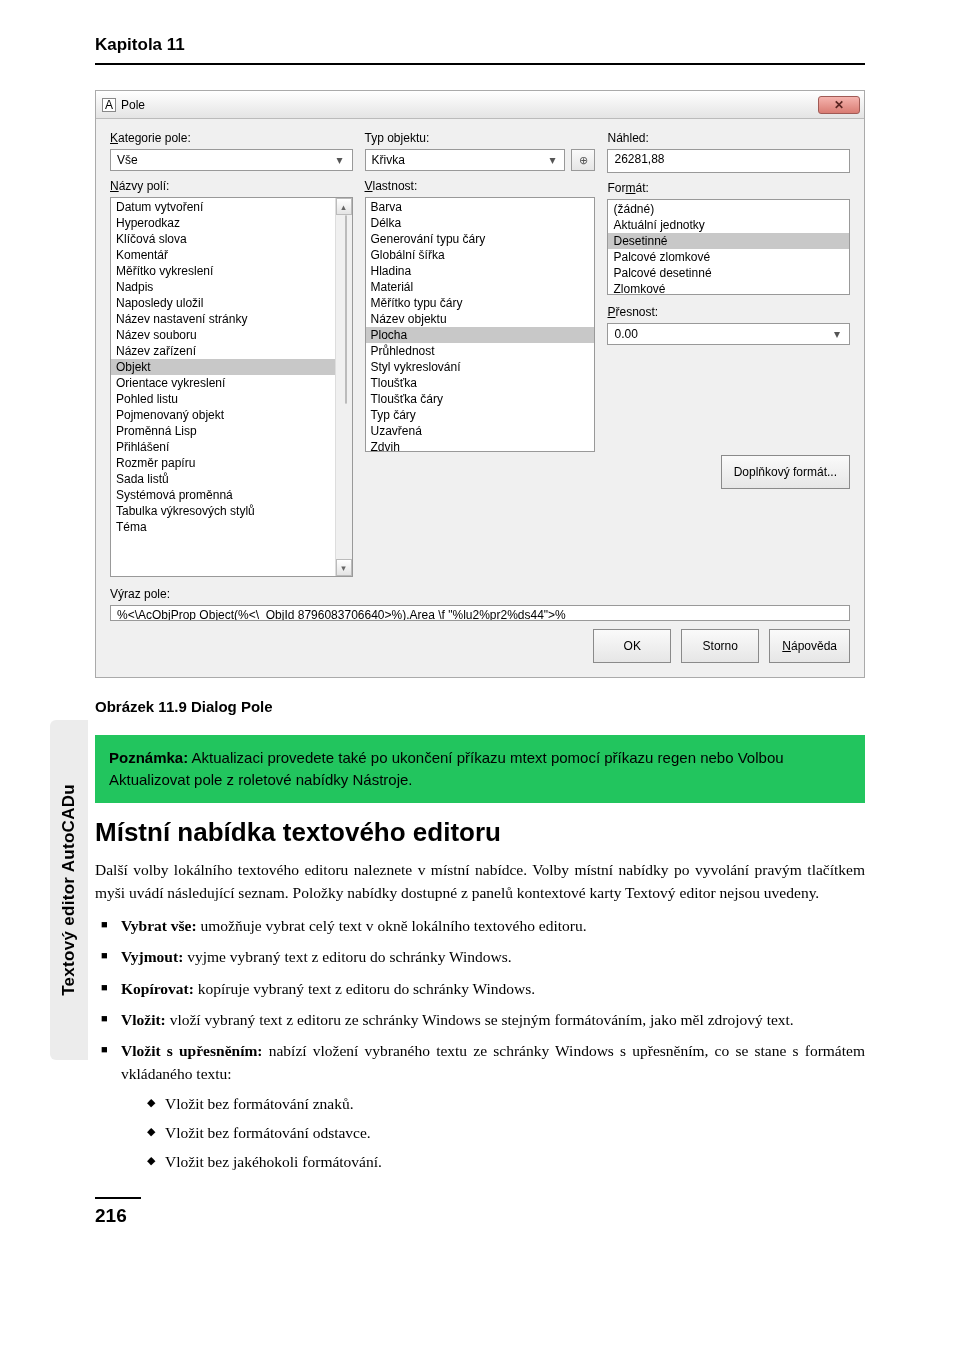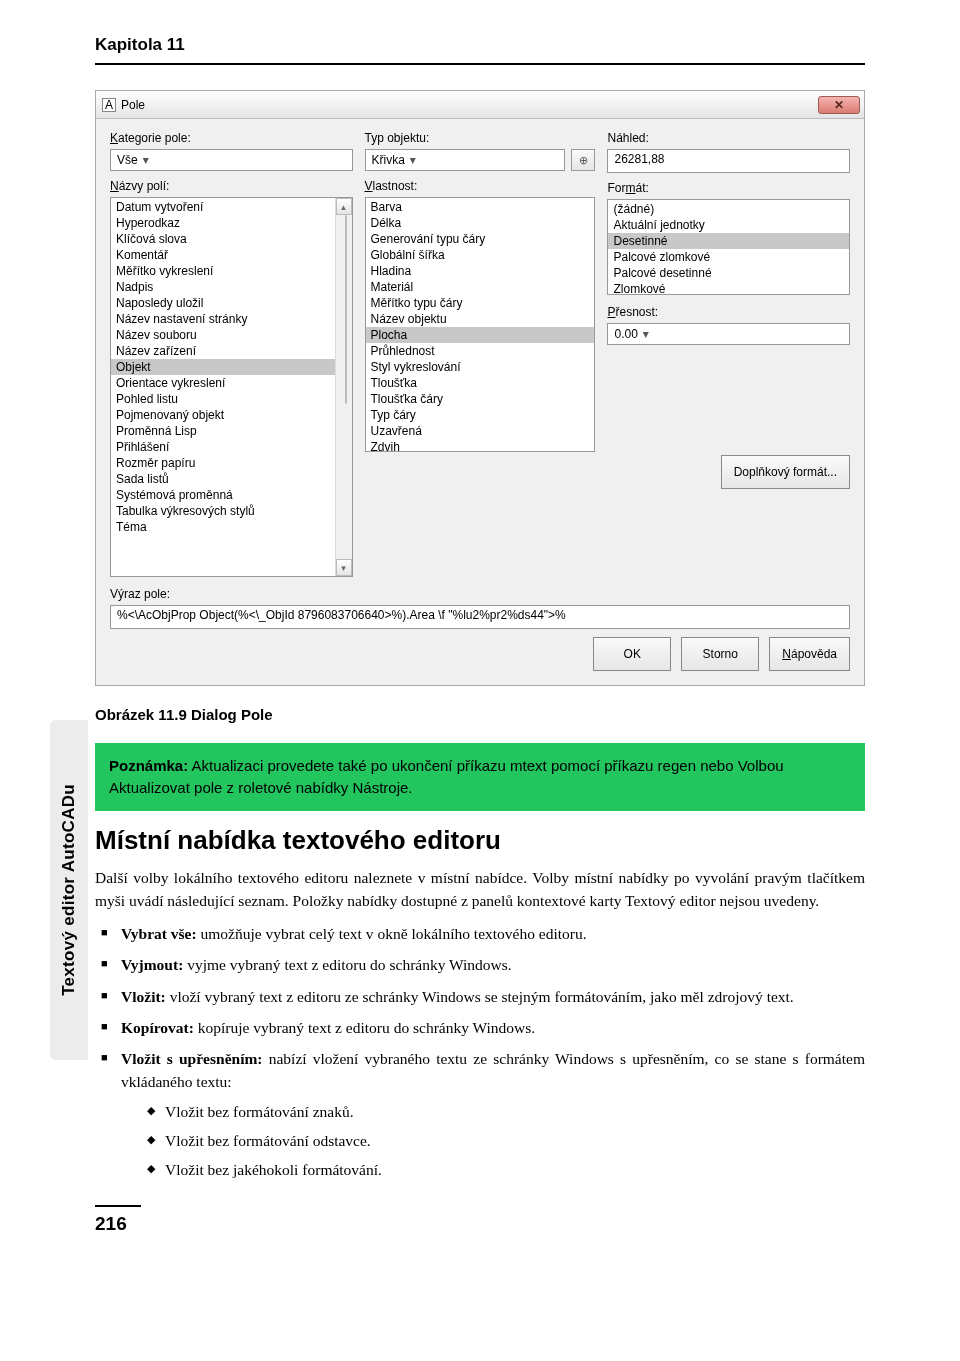--- a/index.html
+++ b/index.html
@@ -63,21 +63,21 @@
   .col { flex: 1; display: flex; flex-direction: column; }
   .col-a { flex: 1.05; }
   .col-b { flex: 1; }
   .col-c { flex: 1.05; }
   .lbl { font-size: 12px; margin: 2px 0 4px 0; }
   .underline-manual { text-decoration: underline; }
   .combo {
     height: 22px;
     background: #fff;
     border: 1px solid #999;
-    display: flex; align-items: center; justify-content: flex-start;
+    display: flex; align-items: center; justify-content: space-between;
     padding: 0 4px 0 6px;
     font-size: 12px;
   }
   .combo .arrow {
     width: 16px; text-align: center; color: #555;
   }
   .icon-btn {
     width: 24px; height: 22px;
     background: linear-gradient(#fafafa,#e6e6e6);
     border: 1px solid #999;
@@ -137,21 +137,21 @@
     height: 24px;
     background: linear-gradient(#fafafa,#e6e6e6);
     border: 1px solid #8a8a8a;
     padding: 16px 12px;
     font-size: 12px;
     display: inline-flex; align-items: center; justify-content: center;
   }
   .btn-row-right { text-align: right; margin-top: 110px; }
   .expr-row { margin-top: 10px; }
   .expr-input {
-    width: 100%; height: 24px;
+    width: 100%; height: 16px;
     background:#fff; border:1px solid #999;
     padding: 2px 6px; font-size:12px;
     white-space: nowrap; overflow:hidden;
   }
   .dialog-buttons {
     display:flex; justify-content:flex-end; gap:10px;
     margin-top: 8px;
   }
   .dialog-buttons .btn { min-width: 78px; }
   
@@ -379,22 +379,22 @@
   <div class="note-box">
     <b>Poznámka:</b><span> Aktualizaci provedete také po ukončení příkazu mtext pomocí příkazu regen nebo Volbou Aktualizovat pole z roletové nabídky Nástroje.</span>
   </div>
 
   <h2 class="section">Místní nabídka textového editoru</h2>
   <p class="body">Další volby lokálního textového editoru naleznete v místní nabídce. Volby místní nabídky po vyvolání pravým tlačítkem myši uvádí následující seznam. Položky nabídky dostupné z panelů kontextové karty Textový editor nejsou uvedeny.</p>
 
   <ul class="sq" id="bullets-list">
       <li><b>Vybrat vše:</b> umožňuje vybrat celý text v okně lokálního textového editoru.</li>
       <li><b>Vyjmout:</b> vyjme vybraný text z editoru do schránky Windows.</li>
+      <li><b>Kopírovat:</b> kopíruje vybraný text z editoru do schránky Windows.</li>
       <li><b>Vložit:</b> vloží vybraný text z editoru ze schránky Windows se stejným formátováním, jako měl zdrojový text.</li>
-      <li><b>Kopírovat:</b> kopíruje vybraný text z editoru do schránky Windows.</li>
       <li><b>Vložit s upřesněním:</b> nabízí vložení vybraného textu ze schránky Windows s upřesněním, co se stane s formátem vkládaného textu:<ul class="dm">
           <li>Vložit bez formátování znaků.</li>
           <li>Vložit bez formátování odstavce.</li>
           <li>Vložit bez jakéhokoli formátování.</li>
         </ul></li>
     </ul>
 
   <div class="page-num">216</div>
 
 </div>

